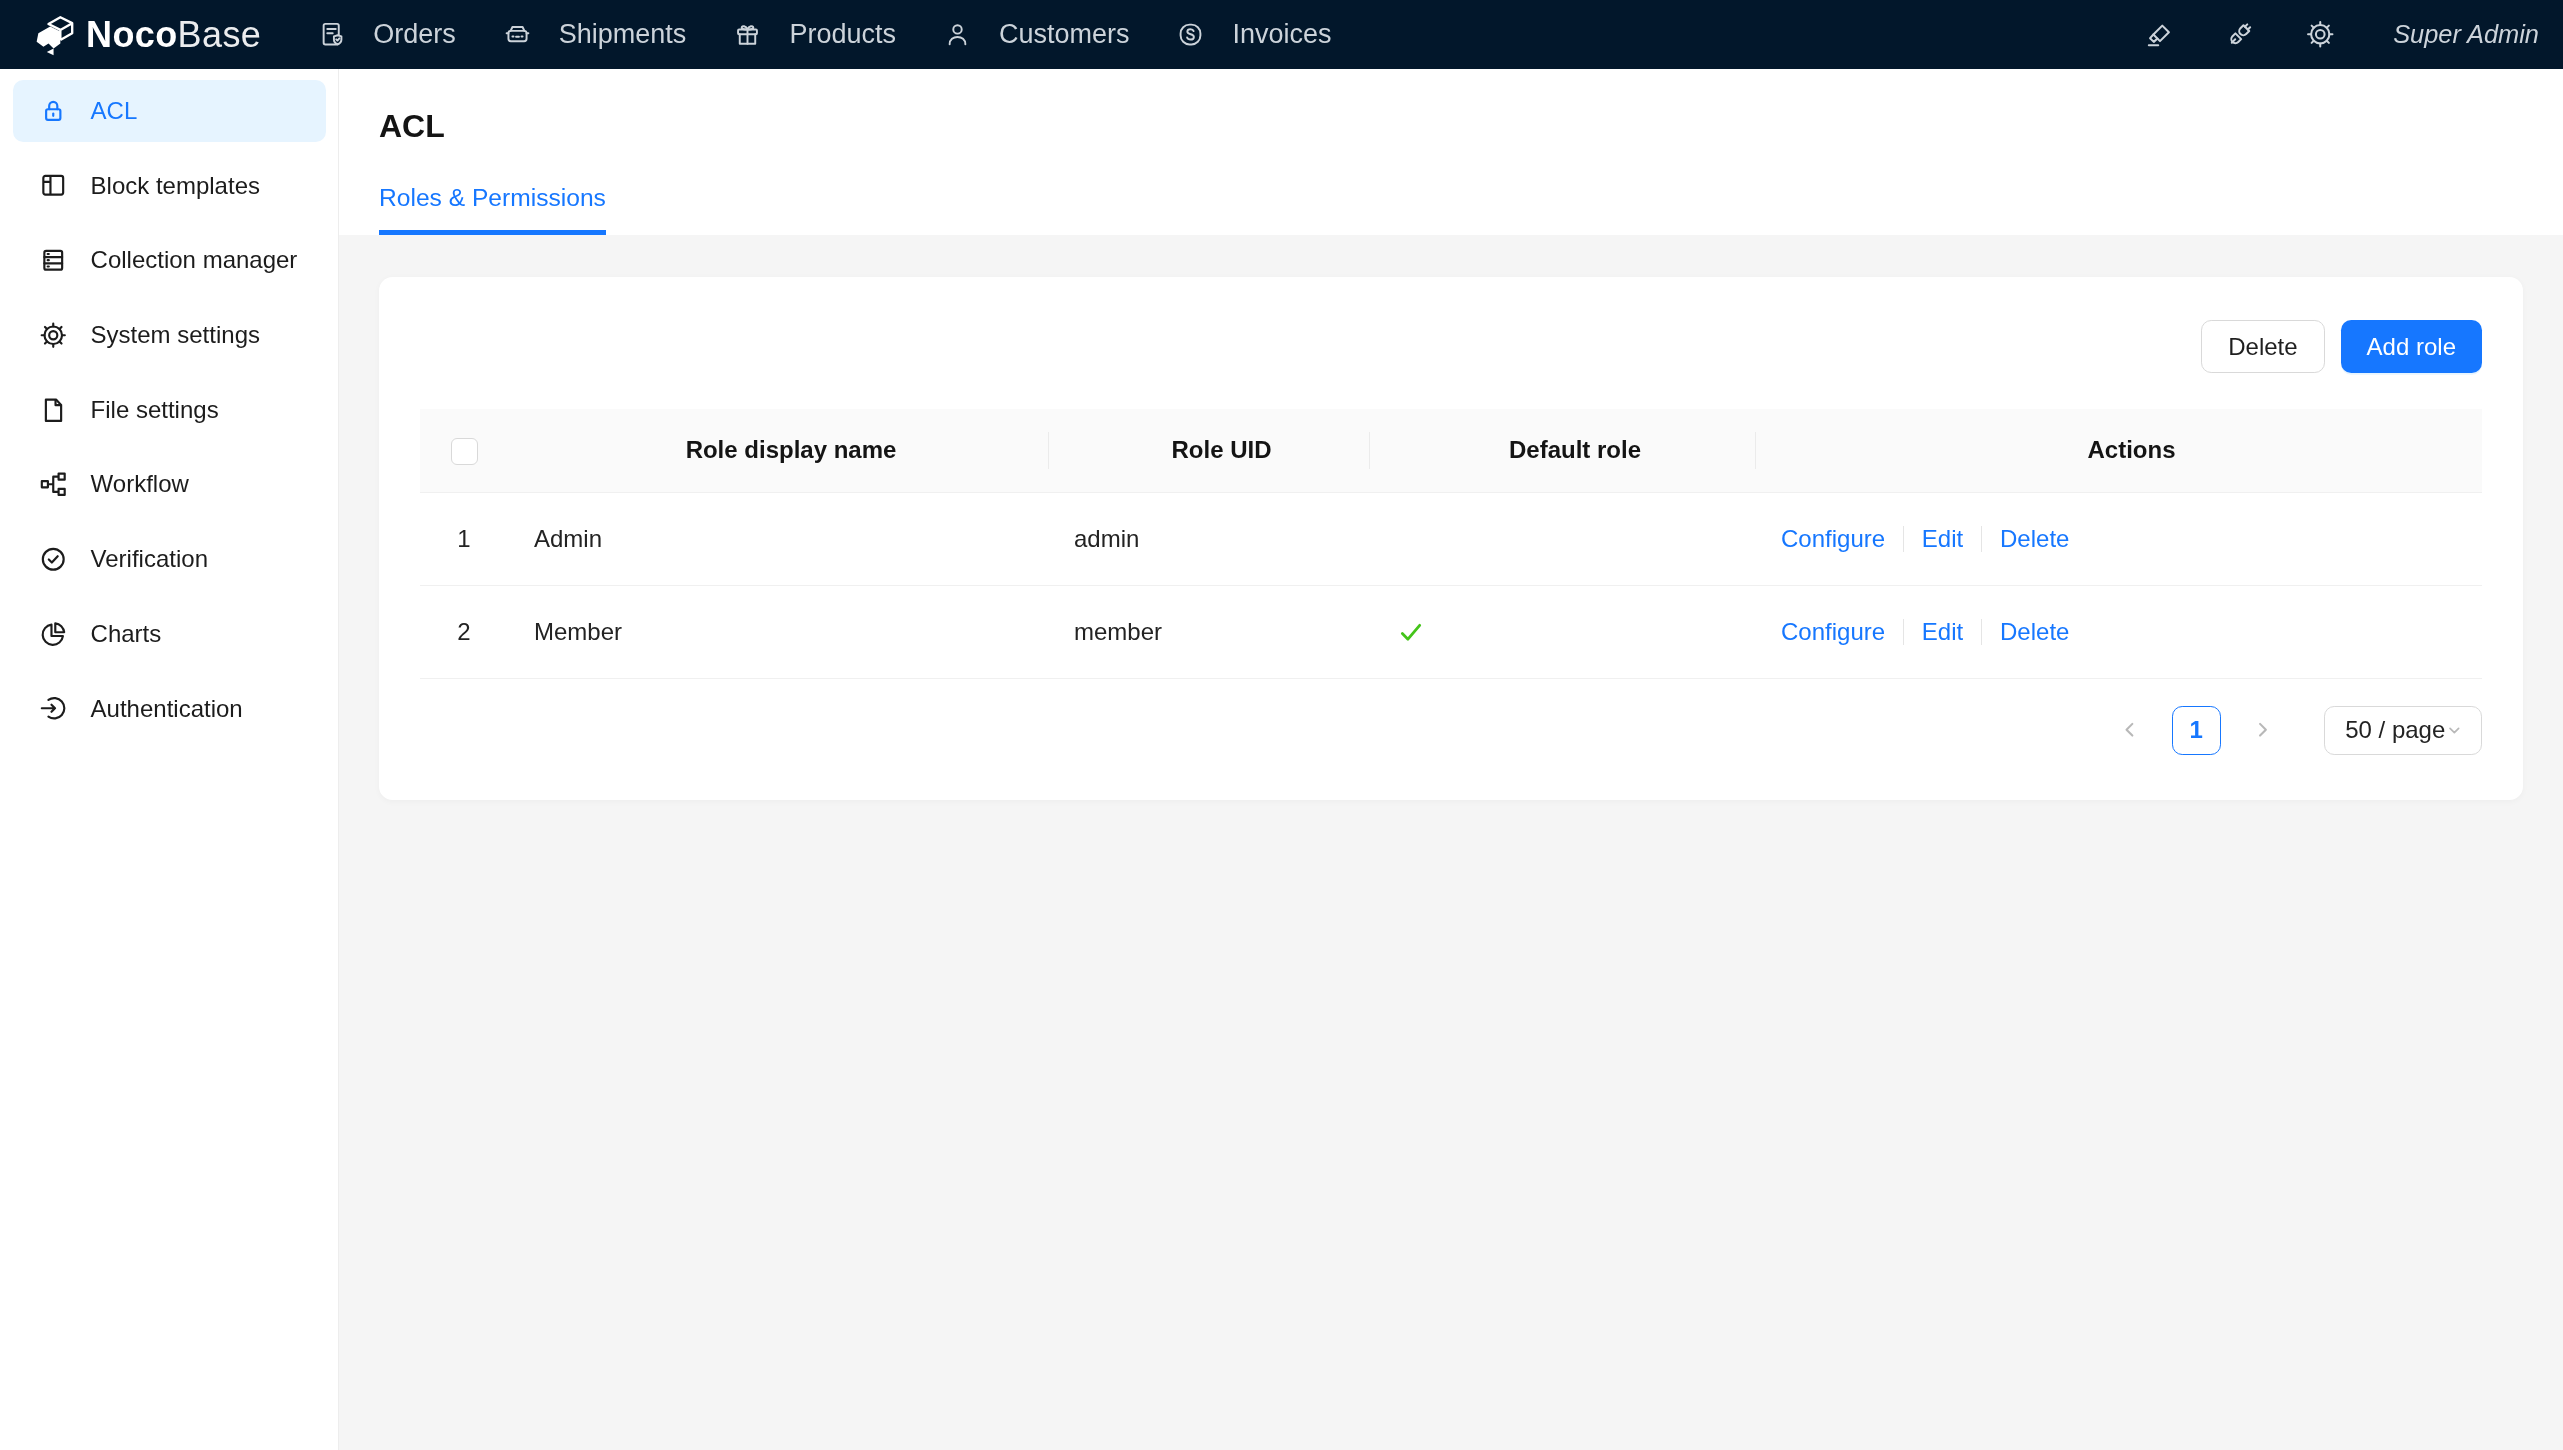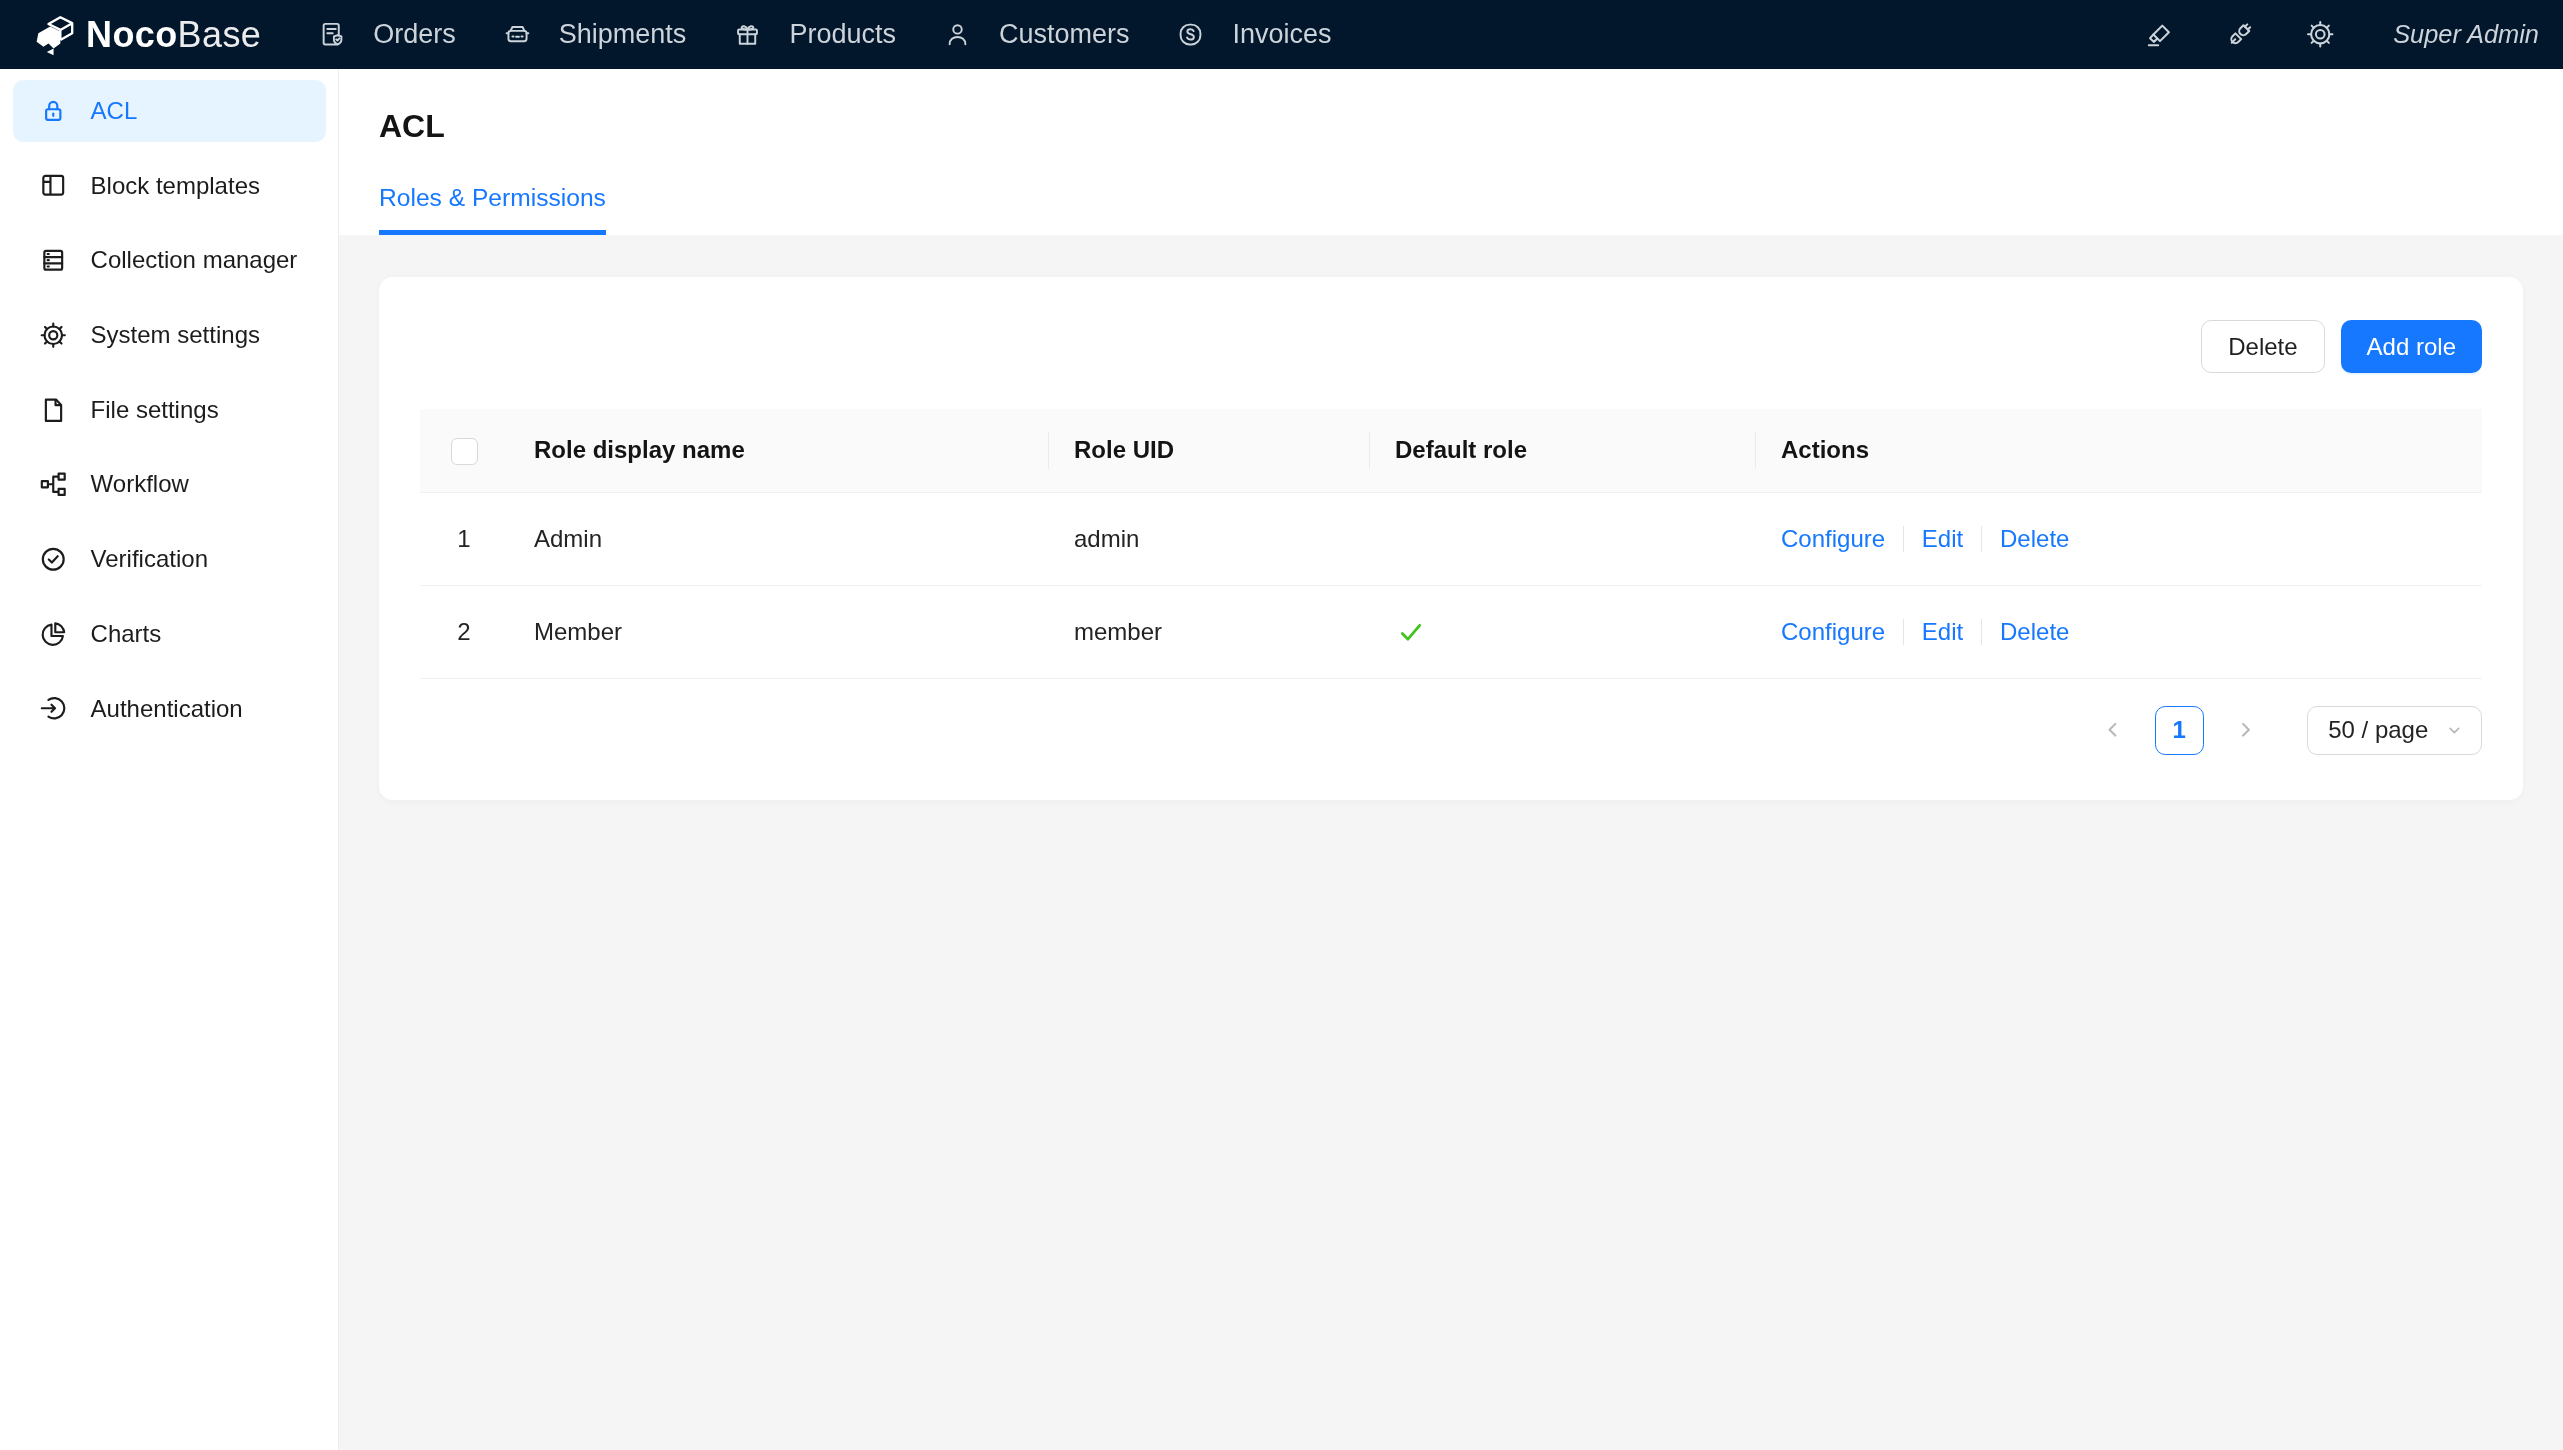--- a/index.html
+++ b/index.html
@@ -47,36 +47,36 @@
 
   
   .toolbar{padding-top:43px; display:flex; justify-content:flex-end; gap:16px;}
   .btn{height:53px; border-radius:10.2px; font-size:24px; font-family:inherit; padding:0 26px; cursor:pointer; display:flex; align-items:center;}
   .btn-default{background:#fff; border:1.7px solid var(--button-border); color:var(--text);}
   .btn-primary{background:var(--accent); border:none; color:#fff; box-shadow:0 1.7px 0 rgba(5,145,255,0.1);}
 
   
   .table-wrap{margin-top:36px;}
   table{width:100%; border-collapse:collapse; table-layout:fixed;}
-  th{background:var(--table-header-bg); height:83px; font-size:24px; font-weight:700; text-align:left; padding-left:26px; border-bottom:0.8px solid var(--border); position:relative; color:#141414;}
+  th{background:var(--table-header-bg); height:83px; font-size:24px; font-weight:700; text-align:center; padding-left:26px; border-bottom:0.8px solid var(--border); position:relative; color:#141414;}
   th.col-select{padding:0; text-align:center;}
   th.sep::before{content:""; position:absolute; left:0; top:23px; width:0.8px; height:37px; background:rgba(0,0,0,0.06);}
   td{height:93px; font-size:24px; border-bottom:0.8px solid var(--border); padding-left:26px; color:#232323;}
   td.cell-index{padding:0; text-align:center;}
   .checkbox{width:27px; height:27px; border:1.7px solid var(--button-border); border-radius:6px; background:#fff; display:inline-block; vertical-align:middle; cursor:pointer;}
   .check-icon svg{width:32px; height:32px; stroke:var(--success);}
   .link{color:var(--accent); cursor:pointer; text-decoration:none;}
   .action-sep{display:inline-block; width:0.8px; height:25.4px; background:rgba(0,0,0,0.1); margin:0 18px; vertical-align:-5.1px;}
 
   
   .pagination{margin-top:27px; display:flex; justify-content:flex-end; align-items:center; gap:27px;}
   .pg-arrow{width:30.5px; height:30.5px; display:flex; align-items:center; justify-content:center; cursor:default;}
   .pg-arrow svg{width:25.4px; height:25.4px; stroke:var(--muted);}
   .pg-current{width:49px; height:49px; border:1.7px solid var(--accent); border-radius:10.2px; color:var(--accent); font-size:24px; font-weight:700; display:flex; align-items:center; justify-content:center; background:#fff; cursor:pointer;}
-  .pg-size{height:49px; border:1.7px solid var(--button-border); border-radius:10.2px; background:#fff; display:flex; align-items:center; gap:17px; padding:0 17px 0 20.4px; font-size:24px; color:#232323; cursor:pointer; margin-left:18.7px;}
+  .pg-size{height:49px; border:1.7px solid var(--button-border); border-radius:10.2px; background:#fff; display:flex; align-items:center; padding:0 17px 0 20.4px; font-size:24px; color:#232323; cursor:pointer; margin-left:18.7px;}
   .pg-size svg{width:18.7px; height:18.7px; stroke:var(--muted);}
 </style>
 </head>
 <body>
 
 <header class="topbar">
   <div class="logo">
     <span>
       <svg width="53" height="44" viewBox="0 0 31 26" fill="none">
         <path d="M3 12 L10 8 L16 11 L16 18 L12 21 L9 18 L6 20 L2 17 Z" fill="#fff"></path>

